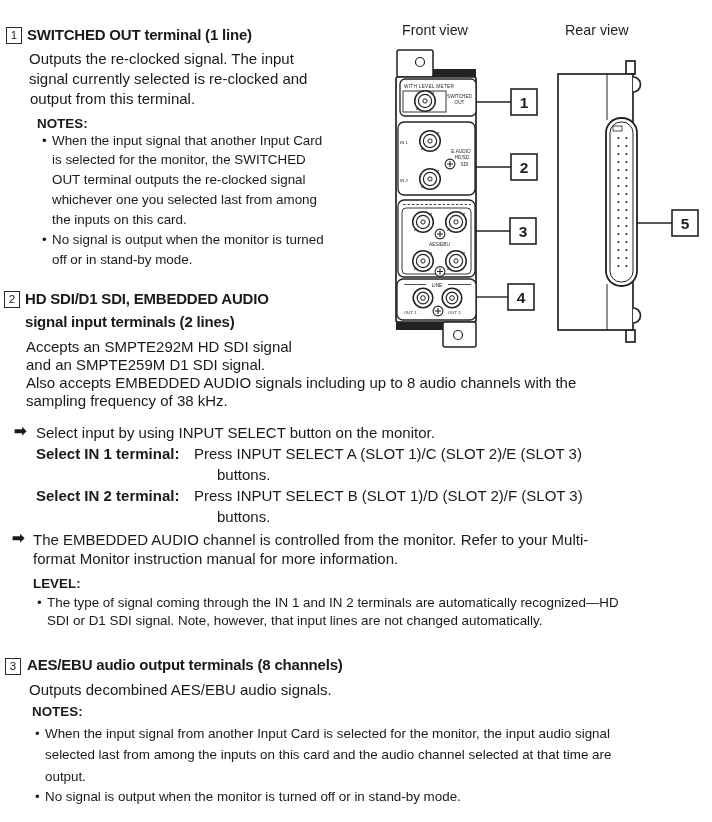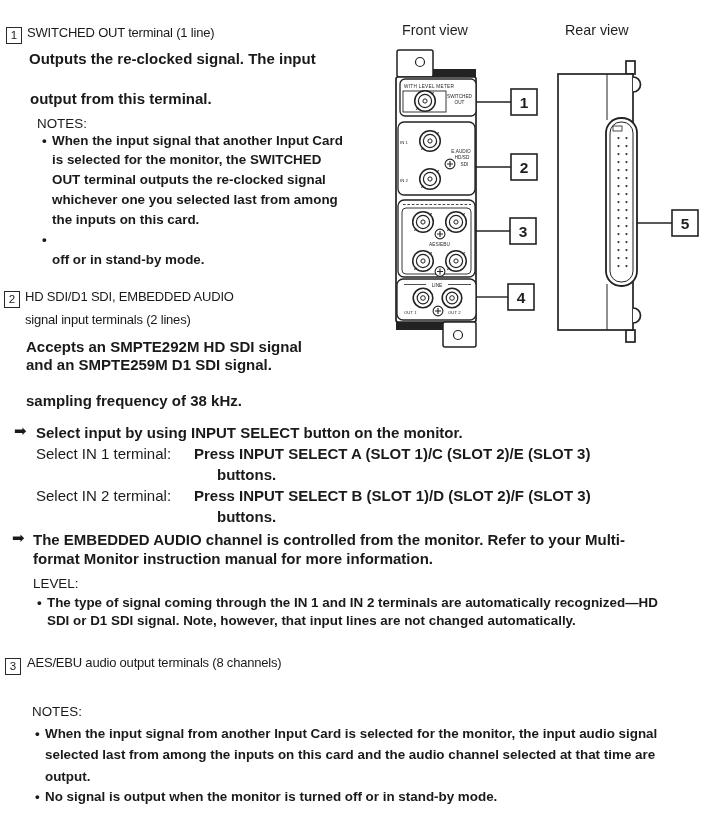--- a/index.html
+++ b/index.html
@@ -1,61 +1,64 @@
 <!DOCTYPE html>
 <html><head>
 <meta charset="utf-8">
 <style>
   html,body{margin:0;padding:0;background:#888;}
   .page{
     position:relative;width:712px;height:822px;background:#ffffff;
     font-family:"Liberation Sans",sans-serif;color:#1a1a1a;overflow:hidden;
     margin:0 auto;
   }
-  .t{position:absolute;white-space:nowrap;line-height:1.15;font-weight:bold;}
+  .t{position:absolute;white-space:nowrap;line-height:1.15;}
   .b15{font-size:15px;}
-  .h17{font-size:13px;font-weight:normal;letter-spacing:-0.2px;}
+  .h17{font-size:15px;font-weight:bold;letter-spacing:-0.2px;}
   .n13{font-size:13.4px;}
-  .bold{font-weight:normal;}
+  .bold{font-weight:bold;}
   .numbox{
     position:absolute;width:14px;height:15px;border:1.2px solid #2a2a2a;
     font-size:11.5px;text-align:center;line-height:15px;background:#fff;
   }
   svg text{font-family:"Liberation Sans",sans-serif;fill:#1f1f1f;}
   .diagram{position:absolute;left:0;top:0;pointer-events:none;}
 </style>
 </head>
 <body>
 
 <div class="page">
 
   <div class="numbox" style="left:6px;top:27px">1</div>
   <div class="t h17" style="left:27px;top:26px">SWITCHED OUT terminal (1 line)</div>
 
   <div class="t b15" style="left:29px;top:50px">Outputs the re-clocked signal. The input</div>
+  <div class="t b15" style="left:29px;top:70px">signal currently selected is re-clocked and</div>
   <div class="t b15" style="left:30px;top:90px">output from this terminal.</div>
 
   <div class="t n13 bold" style="left:37px;top:116px">NOTES:</div>
 
   <div class="t n13" style="left:42px;top:133px">•</div>
   <div class="t n13" style="left:52px;top:133px">When the input signal that another Input Card</div>
   <div class="t n13" style="left:52px;top:152px">is selected for the monitor, the SWITCHED</div>
   <div class="t n13" style="left:52px;top:172px">OUT terminal outputs the re-clocked signal</div>
   <div class="t n13" style="left:52px;top:192px">whichever one you selected last from among</div>
   <div class="t n13" style="left:52px;top:212px">the inputs on this card.</div>
 
   <div class="t n13" style="left:42px;top:232px">•</div>
+  <div class="t n13" style="left:52px;top:232px">No signal is output when the monitor is turned</div>
   <div class="t n13" style="left:52px;top:252px">off or in stand-by mode.</div>
 
   <div class="numbox" style="left:4px;top:291px">2</div>
   <div class="t h17" style="left:25px;top:290px">HD SDI/D1 SDI, EMBEDDED AUDIO</div>
   <div class="t h17" style="left:25px;top:313px">signal input terminals (2 lines)</div>
 
   <div class="t b15" style="left:26px;top:338px">Accepts an SMPTE292M HD SDI signal</div>
   <div class="t b15" style="left:26px;top:356px">and an SMPTE259M D1 SDI signal.</div>
+  <div class="t b15" style="left:26px;top:374px">Also accepts EMBEDDED AUDIO signals including up to 8 audio channels with the</div>
   <div class="t b15" style="left:26px;top:392px">sampling frequency of 38 kHz.</div>
 
   <div class="t b15 bold" style="left:14px;top:422px">➡</div>
   <div class="t b15" style="left:36px;top:424px">Select input by using INPUT SELECT button on the monitor.</div>
 
   <div class="t b15 bold" style="left:36px;top:445px">Select IN 1 terminal:</div>
   <div class="t b15" style="left:194px;top:445px">Press INPUT SELECT A (SLOT 1)/C (SLOT 2)/E (SLOT 3)</div>
   <div class="t b15" style="left:217px;top:466px">buttons.</div>
 
   <div class="t b15 bold" style="left:36px;top:487px">Select IN 2 terminal:</div>
@@ -67,20 +70,21 @@
   <div class="t b15" style="left:33px;top:550px">format Monitor instruction manual for more information.</div>
 
   <div class="t n13 bold" style="left:33px;top:576px">LEVEL:</div>
   <div class="t n13" style="left:37px;top:595px">•</div>
   <div class="t n13" style="left:47px;top:595px">The type of signal coming through the IN 1 and IN 2 terminals are automatically recognized—HD</div>
   <div class="t n13" style="left:47px;top:613px">SDI or D1 SDI signal. Note, however, that input lines are not changed automatically.</div>
 
   <div class="numbox" style="left:5px;top:658px">3</div>
   <div class="t h17" style="left:27px;top:656px">AES/EBU audio output terminals (8 channels)</div>
 
+  <div class="t b15" style="left:29px;top:681px">Outputs decombined AES/EBU audio signals.</div>
 
   <div class="t n13 bold" style="left:32px;top:704px">NOTES:</div>
 
   <div class="t n13" style="left:35px;top:726px">•</div>
   <div class="t n13" style="left:45px;top:726px">When the input signal from another Input Card is selected for the monitor, the input audio signal</div>
   <div class="t n13" style="left:45px;top:747px">selected last from among the inputs on this card and the audio channel selected at that time are</div>
   <div class="t n13" style="left:45px;top:769px">output.</div>
 
   <div class="t n13" style="left:35px;top:789px">•</div>
   <div class="t n13" style="left:45px;top:789px">No signal is output when the monitor is turned off or in stand-by mode.</div>

